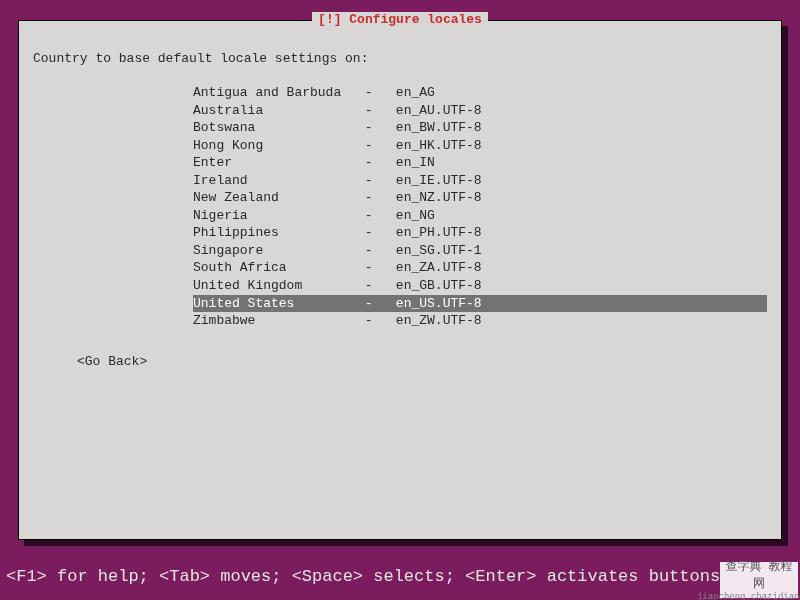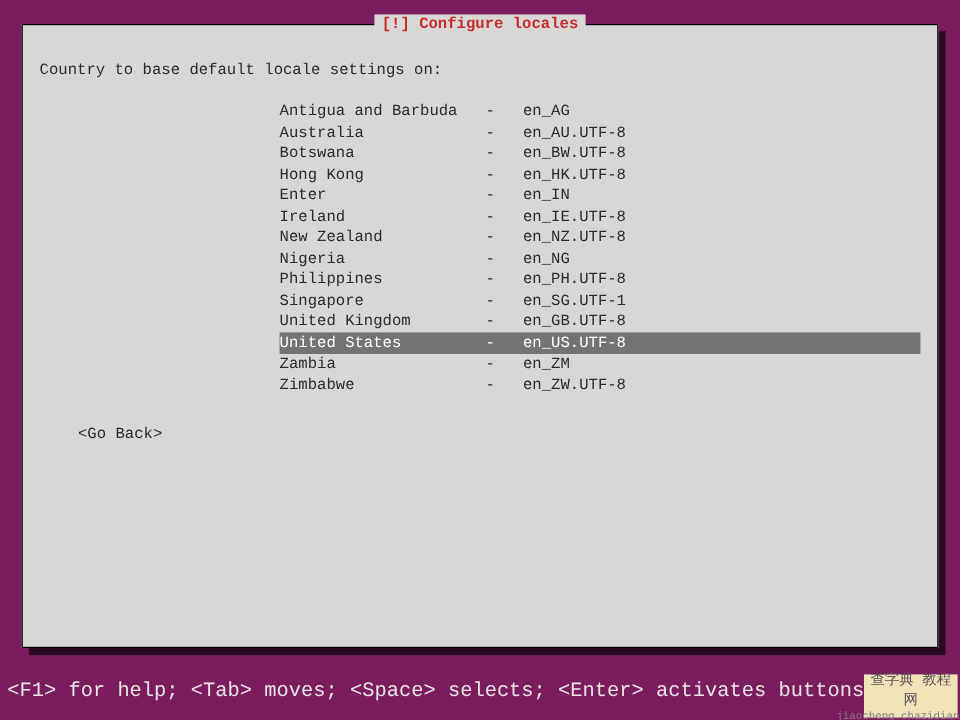--- a/index.html
+++ b/index.html
@@ -58,44 +58,43 @@
     .prompt {
       margin-top: 18px;
     }
     .list {
       margin-top: 18px;
       margin-left: 160px;
     }
     .list-row {
       white-space: pre;
       line-height: 1.35;
-      margin-left: 40px;
     }
     .list-row.selected {
       background-color: #737373;
       color: #fff;
     }
     .go-back {
       margin-top: 24px;
-      margin-left: 32px;
+      margin-left: 44px;
     }
     .footer {
       position: absolute;
       bottom: 14px;
       left: 6px;
       color: #e7e5e3;
       font-size: 17px;
     }
     .watermark {
       position: absolute;
       bottom: 2px;
       right: 2px;
       width: 78px;
       height: 36px;
-      background: #fef9c3;
+      background: #ffffff;
       font-size: 9px;
       text-align: center;
       color: #888;
       display: flex;
       flex-direction: column;
       justify-content: center;
       align-items: center;
       opacity: 0.9;
     }
     .watermark .cn {
@@ -120,23 +119,23 @@
       <div class="list-row">Antigua and Barbuda   -   en_AG  </div>
       <div class="list-row">Australia             -   en_AU.UTF-8  </div>
       <div class="list-row">Botswana              -   en_BW.UTF-8  </div>
       <div class="list-row">Hong Kong             -   en_HK.UTF-8  </div>
       <div class="list-row">Enter                 -   en_IN  </div>
       <div class="list-row">Ireland               -   en_IE.UTF-8  </div>
       <div class="list-row">New Zealand           -   en_NZ.UTF-8  </div>
       <div class="list-row">Nigeria               -   en_NG  </div>
       <div class="list-row">Philippines           -   en_PH.UTF-8  </div>
       <div class="list-row">Singapore             -   en_SG.UTF-1  </div>
+      <div class="list-row">South Africa          -   en_ZA.UTF-8  </div>
       <div class="list-row">United Kingdom        -   en_GB.UTF-8  </div>
       <div class="list-row selected">United States         -   en_US.UTF-8  </div>
-      <div class="list-row">Zambia                -   en_ZM  </div>
       <div class="list-row">Zimbabwe              -   en_ZW.UTF-8  </div>
     </div>
 
   <div class="go-back">&lt;Go Back&gt;</div>
 </div>
 
 <div class="footer">&lt;F1&gt; for help; &lt;Tab&gt; moves; &lt;Space&gt; selects; &lt;Enter&gt; activates buttons</div>
 
 <div class="watermark">
   <div class="cn"><span>查字典</span> <span>教程网</span></div>

